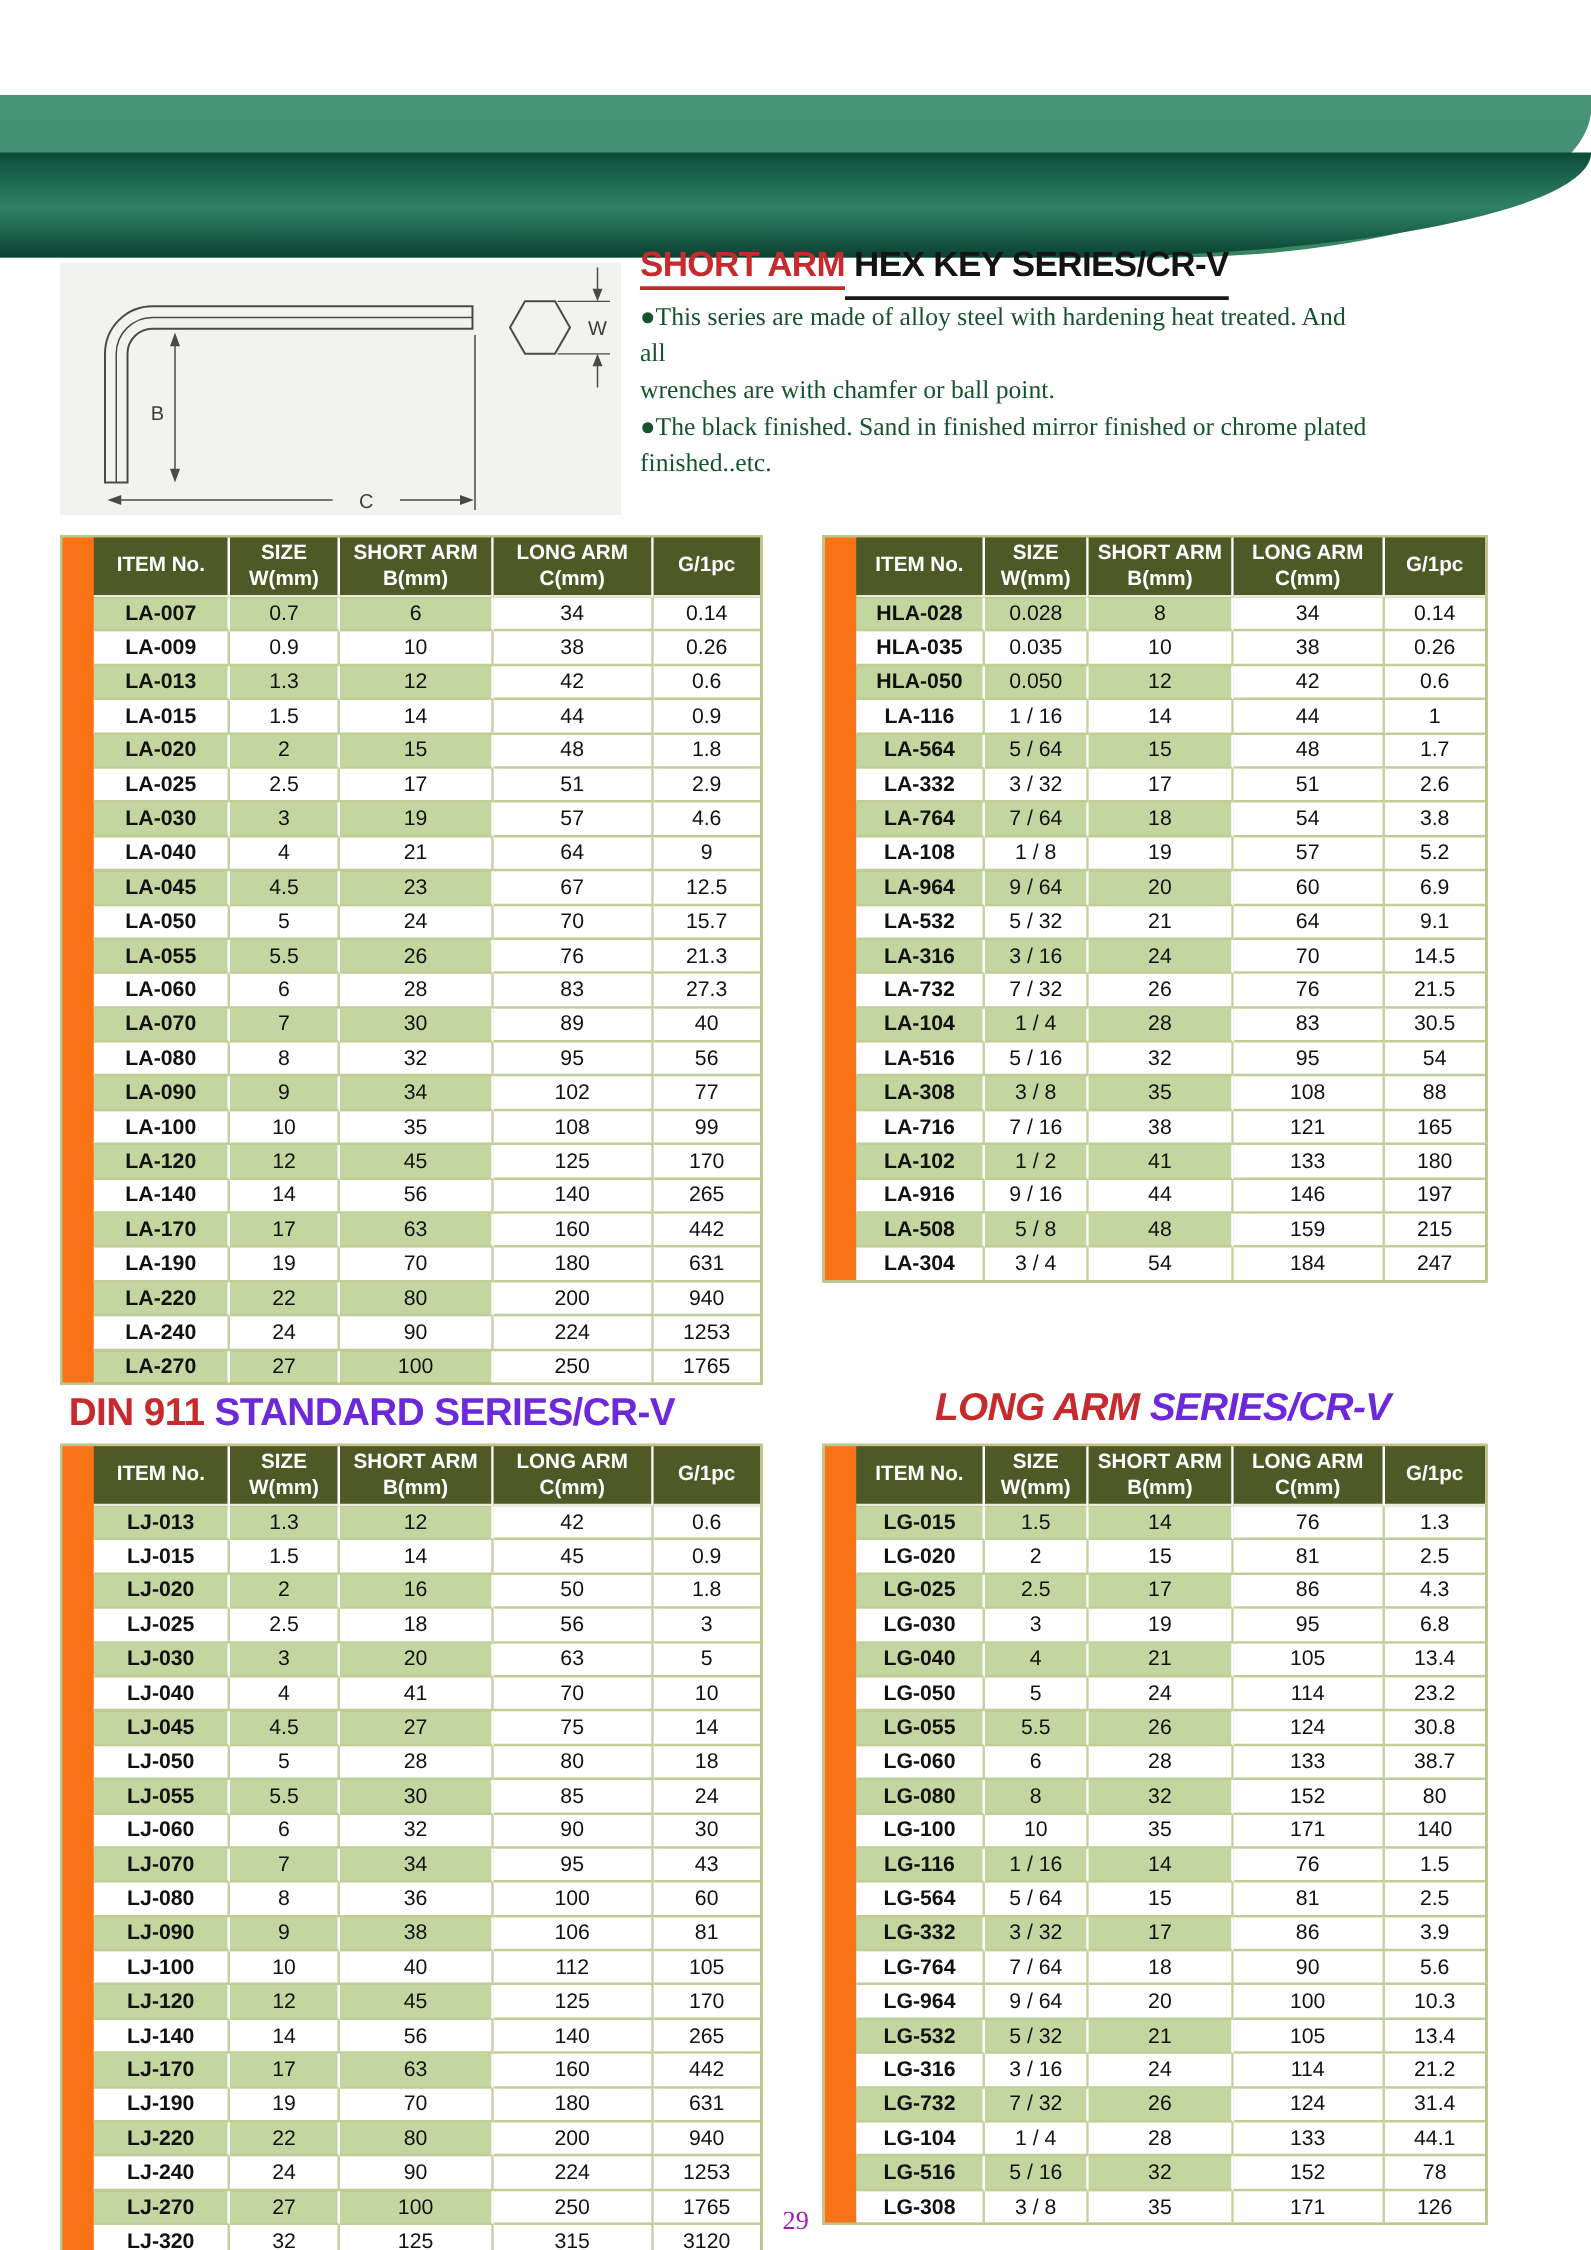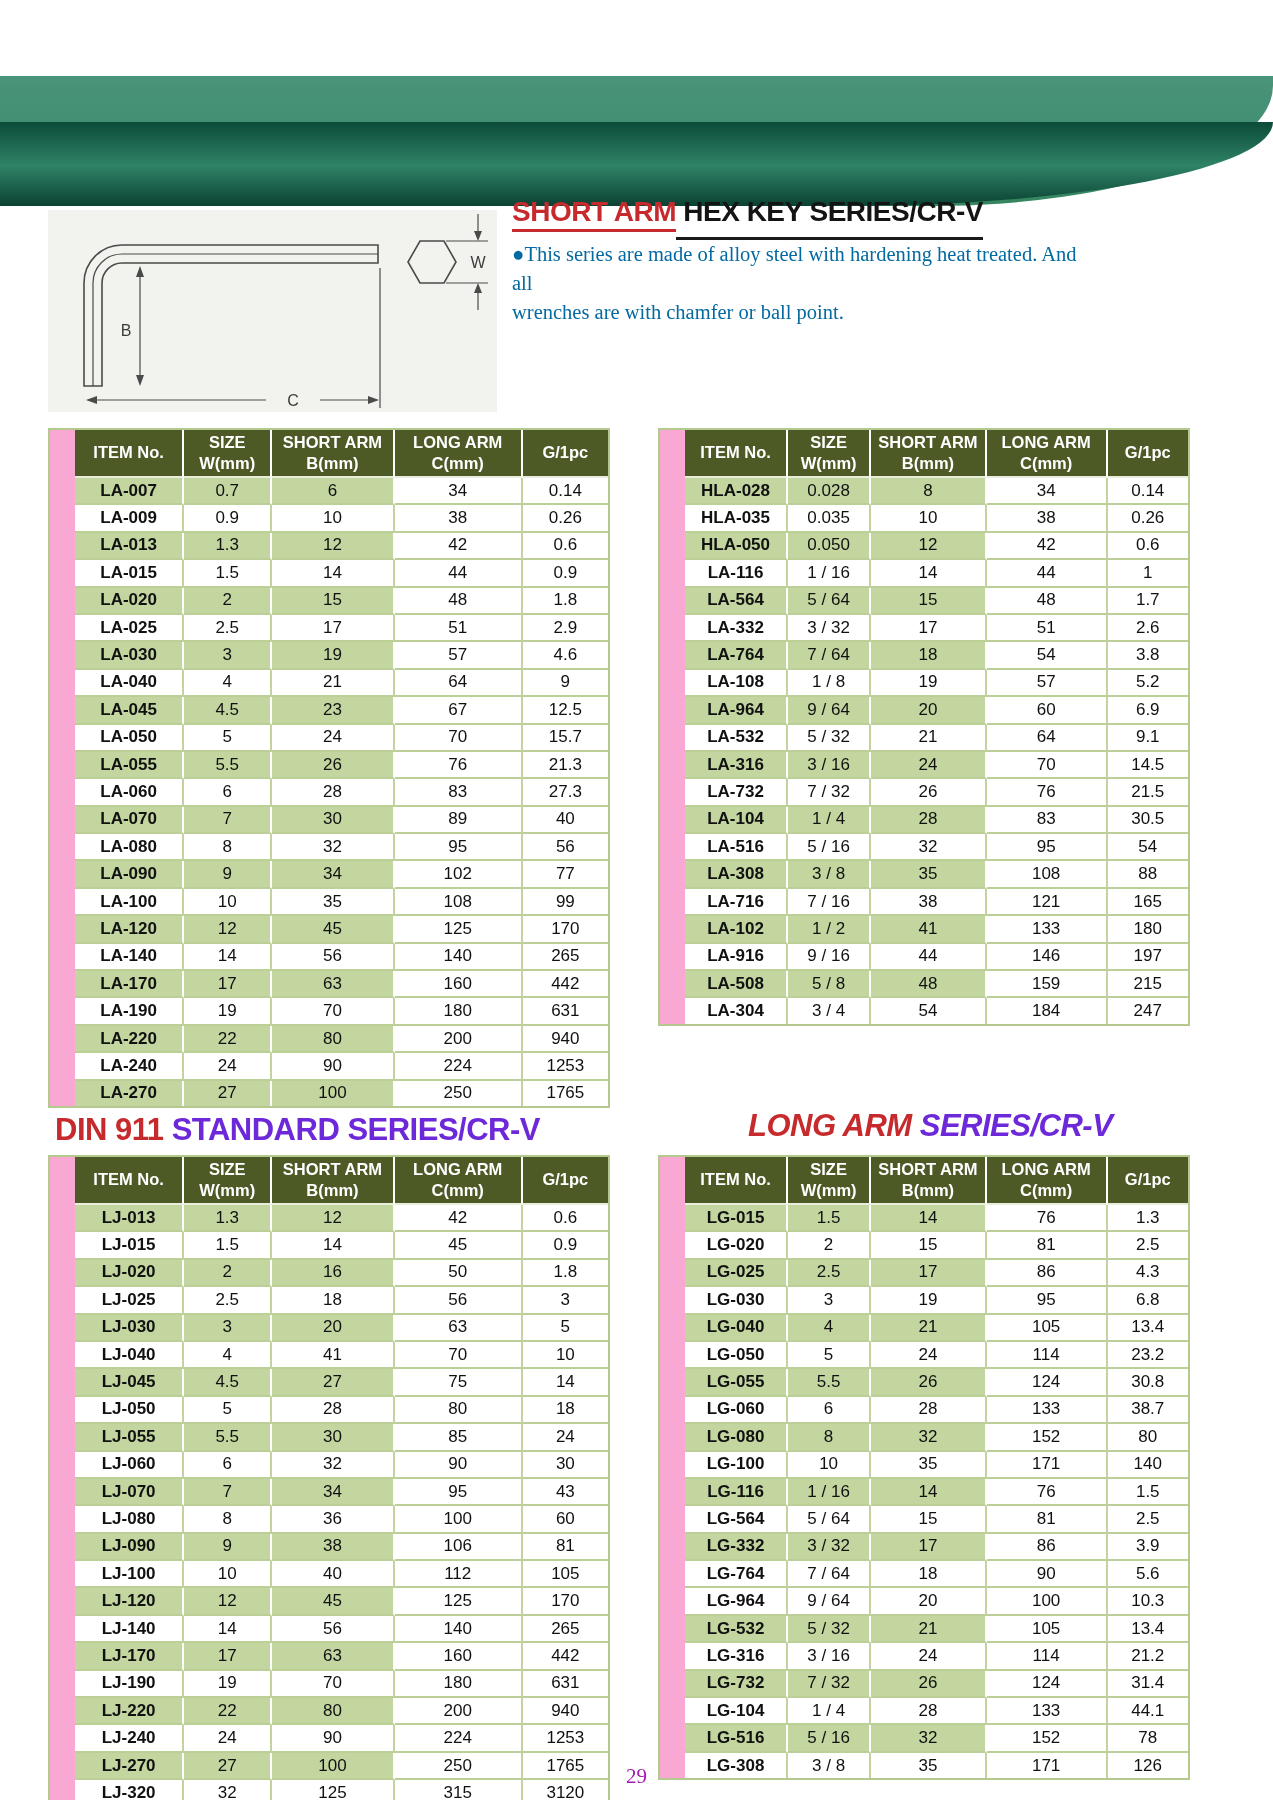--- a/index.html
+++ b/index.html
@@ -16,29 +16,29 @@
   .diagram{position:absolute;left:48px;top:210px;width:449px;height:202px;background:#f2f2ef;}
   .diagram svg{display:block;}
   .dim-text{font-family:"Liberation Sans",sans-serif;font-size:16px;fill:#3c3c3c;}
   
   .intro{position:absolute;left:512px;top:196px;width:585px;}
   .intro-title{font-size:28px;font-weight:700;letter-spacing:-0.5px;line-height:1.15;
     font-family:"Liberation Sans",sans-serif;white-space:nowrap;}
   .intro-title .hl{color:#c62a2c;border-bottom:3px solid #c62a2c;padding-bottom:2px;}
   .intro-title .rest{color:#141414;border-bottom:3px solid #1a1a1a;padding-bottom:10px;}
   .intro-body{margin-top:12px;font-family:"Liberation Serif",serif;font-size:20.5px;
-    color:#0369a1;line-height:1.4;white-space:pre-line;}
+    color:#14532d;line-height:1.4;white-space:pre-line;}
   
   .section-title{position:absolute;font-size:31px;font-weight:700;letter-spacing:-0.5px;
     font-family:"Liberation Sans",sans-serif;white-space:nowrap;}
   .section-title .hl{color:#c62a2c;}
   .section-title .rest{color:#6d28d9;}
   
   table.ktable{position:absolute;border-collapse:separate;border-spacing:0;table-layout:fixed;
-    border:2px solid #b5c98e;background:#f9a8d4;padding-left:25px;}
+    border:2px solid #b5c98e;background:#f97316;padding-left:25px;}
   table.ktable th{background:#4e5a26;color:#ffffff;font-weight:700;font-size:16.5px;
     line-height:1.3;white-space:pre-line;text-align:center;vertical-align:middle;
     height:46px;padding:0 2px;border-right:2px solid #ffffff;border-bottom:2px solid #e8eedb;}
   table.ktable th:last-child{border-right:none;}
   table.ktable td{height:25.4px;text-align:center;vertical-align:middle;font-size:17px;
     color:#111;padding:0;background:#ffffff;
     border-right:2px solid #c2d3a0;border-bottom:2px solid #bccf97;}
   table.ktable td:last-child{border-right:none;}
   table.ktable tr:last-child td{border-bottom:none;}
   table.ktable td.item{font-weight:700;}
@@ -89,20 +89,22 @@
       <text x="430" y="58" text-anchor="middle" class="dim-text">W</text>
     </svg>
   </div>
 
   <div class="intro">
     <div class="intro-title">
       <span class="hl">SHORT ARM</span><span class="rest"> HEX KEY SERIES/CR-V</span>
     </div>
     <div class="intro-body">●This series are made of alloy steel with hardening heat treated. And all
 wrenches are with chamfer or ball point.</div>
+    <div class="intro-body" style="margin-top:2px;">●The black finished. Sand in finished mirror finished or chrome plated
+finished..etc.</div>
   </div>
 
   <table class="ktable" id="table-la">
       <colgroup>
         <col style="width: 20.5%;">
         <col style="width: 16.5%;">
         <col style="width: 23%;">
         <col style="width: 24%;">
         <col style="width: 16%;">
       </colgroup>

